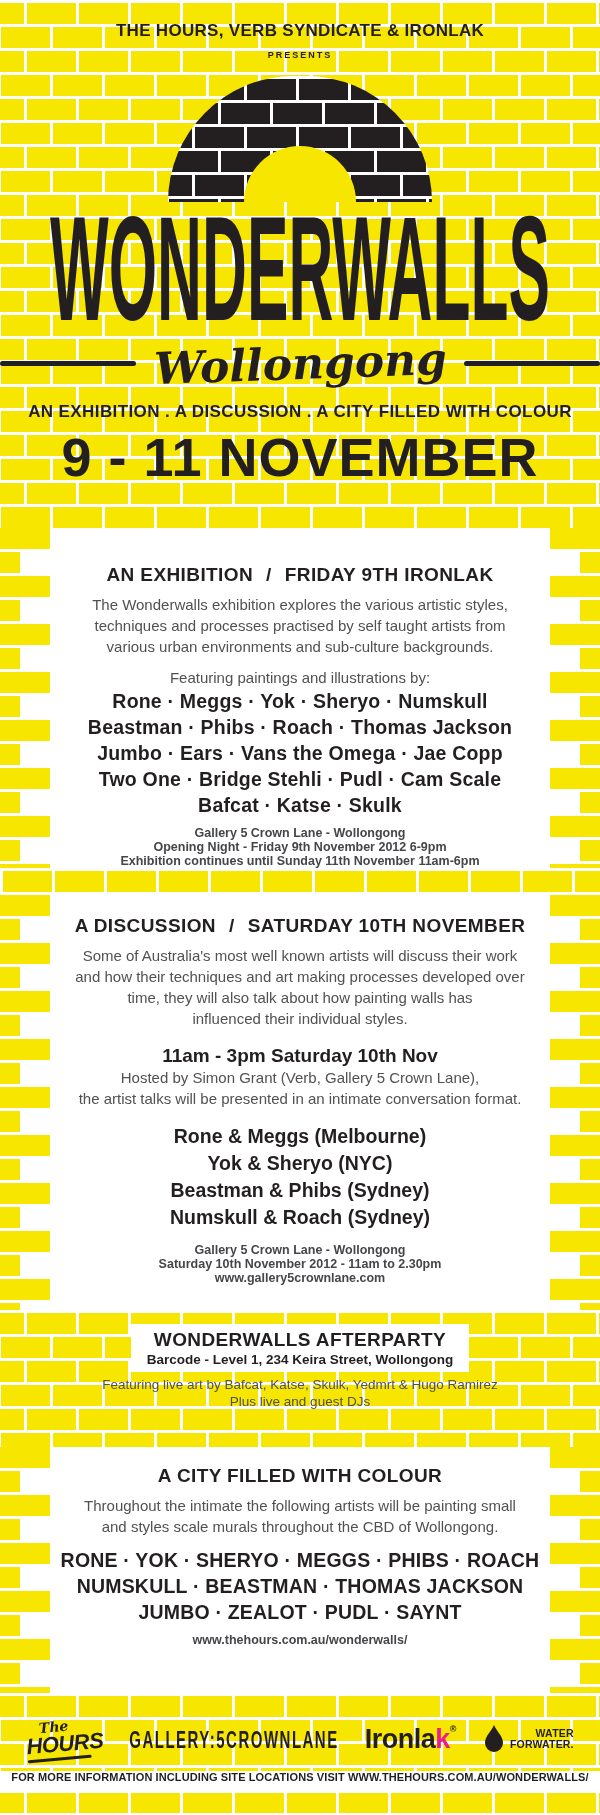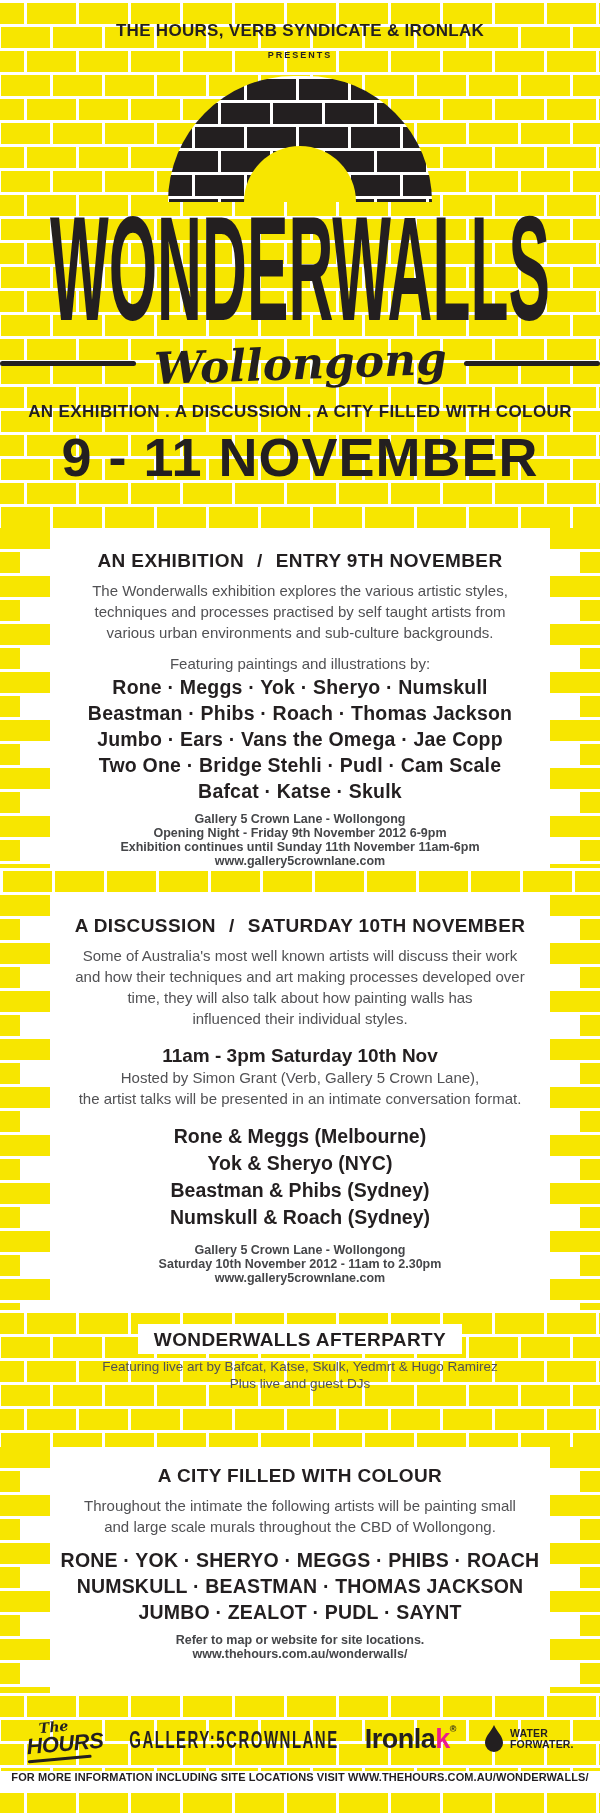--- a/index.html
+++ b/index.html
@@ -51,21 +51,21 @@
   .panel::before,.panel::after{
     content:""; position:absolute; top:0; bottom:0; width:50px; left:0;
     background-image:
       linear-gradient(180deg,var(--yellow) 0 21px, transparent 21px 48px),
       conic-gradient(at 20px 21px, transparent 0 75%, var(--yellow) 75%);
     background-size:50px 48px,50px 48px;
     background-position:0 0,0 24px;
     background-repeat:repeat;
   }
   .panel::after{left:auto; right:0; transform:scaleX(-1);}
-  .p1{height:340px; padding-top:22px;}
+  .p1{height:340px; padding-top:36px;}
   .p2{height:415px; padding-top:20px;}
   .p3{height:246px; padding-top:18px;}
 
   .sec-heading{display:flex; justify-content:center; align-items:baseline; gap:13px;
     font-size:19px; font-weight:bold; color:var(--ink); letter-spacing:.4px;}
   .para{font-size:15px; line-height:21px; color:var(--body); margin-top:8px;}
   .featuring{font-size:15px; color:var(--body); margin-top:12px;}
   .artists{margin-top:2px;}
   .artists div{font-size:19.5px; line-height:26px; font-weight:bold; color:var(--ink); letter-spacing:.2px;}
   .venue{margin-top:8px;}
@@ -93,21 +93,21 @@
   .hours-logo{transform:rotate(-5deg); color:var(--ink); text-align:left; line-height:1;}
   .hours-the{font-family:"DejaVu Serif", serif; font-style:italic; font-weight:bold; font-size:14px; margin-left:14px;}
   .hours-word{font-size:22px; font-weight:bold; font-style:italic; letter-spacing:-.5px;}
   .hours-underline{height:3px; width:64px; background:var(--ink); margin-top:2px; border-radius:2px;}
   .gallery-logo{font-size:15px; font-weight:bold; color:var(--ink); letter-spacing:1.5px;
     transform:scaleY(1.55); white-space:nowrap;}
   .ironlak-logo{font-size:27px; font-weight:bold; color:var(--ink); letter-spacing:-.5px; white-space:nowrap;}
   .ironlak-k{color:var(--pink);}
   .ironlak-reg{font-size:9px; vertical-align:top;}
   .water-logo{display:flex; align-items:center; gap:4px; color:var(--ink);}
-  .water-text{font-size:10.5px; font-weight:bold; line-height:11px; letter-spacing:.2px; text-align:left;}
+  .water-text{font-size:10.5px; font-weight:bold; line-height:11px; letter-spacing:.2px; text-align:right;}
   .info-strip{background:#fff; height:22px; margin-top:8px; display:flex; align-items:flex-start; justify-content:center;}
   .info-text{font-size:11px; font-weight:bold; color:var(--ink); letter-spacing:.1px;}
 </style>
 </head>
 <body>
 
 <div class="poster">
 
   <div class="header bricks">
     <div class="presenters">THE HOURS, VERB SYNDICATE &amp; IRONLAK</div>
@@ -125,21 +125,21 @@
       <div class="dash"></div>
     </div>
     <div class="tagline">AN EXHIBITION . A DISCUSSION . A CITY FILLED WITH COLOUR</div>
     <div class="dates">9 - 11 NOVEMBER</div>
   </div>
 
   <div class="panel p1">
     <div class="sec-heading">
       <span>AN EXHIBITION</span>
       <span>/</span>
-      <span>ENTRY 9TH NOVEMBER</span>
+      <span>FRIDAY 9TH IRONLAK</span>
     </div>
     <div class="para">
       <div>The Wonderwalls exhibition explores the various artistic styles,</div>
       <div>techniques and processes practised by self taught artists from</div>
       <div>various urban environments and sub-culture backgrounds.</div>
     </div>
     <div class="featuring">Featuring paintings and illustrations by:</div>
     <div class="artists">
       <div>Rone · Meggs · Yok · Sheryo · Numskull</div>
       <div>Beastman · Phibs · Roach · Thomas Jackson</div>
@@ -185,38 +185,38 @@
     <div class="venue" style="margin-top:12px;">
       <div>Gallery 5 Crown Lane - Wollongong</div>
       <div>Saturday 10th November 2012 - 11am to 2.30pm</div>
       <div>www.gallery5crownlane.com</div>
     </div>
   </div>
 
   <div class="afterparty bricks">
     <div class="ap-box">
       <div class="ap-heading">WONDERWALLS AFTERPARTY</div>
+      <div class="ap-bold">Barcode - Level 1, 234 Keira Street, Wollongong</div>
     </div>
     <div class="ap-line" style="margin-top:4px;">Featuring live art by Bafcat, Katse, Skulk, Yedmrt &amp; Hugo Ramirez</div>
     <div class="ap-line">Plus live and guest DJs</div>
   </div>
 
   <div class="panel p3">
     <div class="sec-heading">A CITY FILLED WITH COLOUR</div>
     <div class="para">
       <div>Throughout the intimate the following artists will be painting small</div>
-      <div>and large scale murals throughout the CBD of Wollongong.</div>
+      <div>and styles scale murals throughout the CBD of Wollongong.</div>
     </div>
     <div class="artists" style="margin-top:10px;">
       <div>RONE · YOK · SHERYO · MEGGS · PHIBS · ROACH</div>
       <div>NUMSKULL · BEASTMAN · THOMAS JACKSON</div>
       <div>JUMBO · ZEALOT · PUDL · SAYNT</div>
     </div>
     <div class="venue">
-      <div>Refer to map or website for site locations.</div>
       <div>www.thehours.com.au/wonderwalls/</div>
     </div>
   </div>
 
   <div class="footer bricks">
     <div class="logos">
       <div class="hours-logo">
         <div class="hours-the">The</div>
         <div class="hours-word">HOURS</div>
         <div class="hours-underline"></div>

